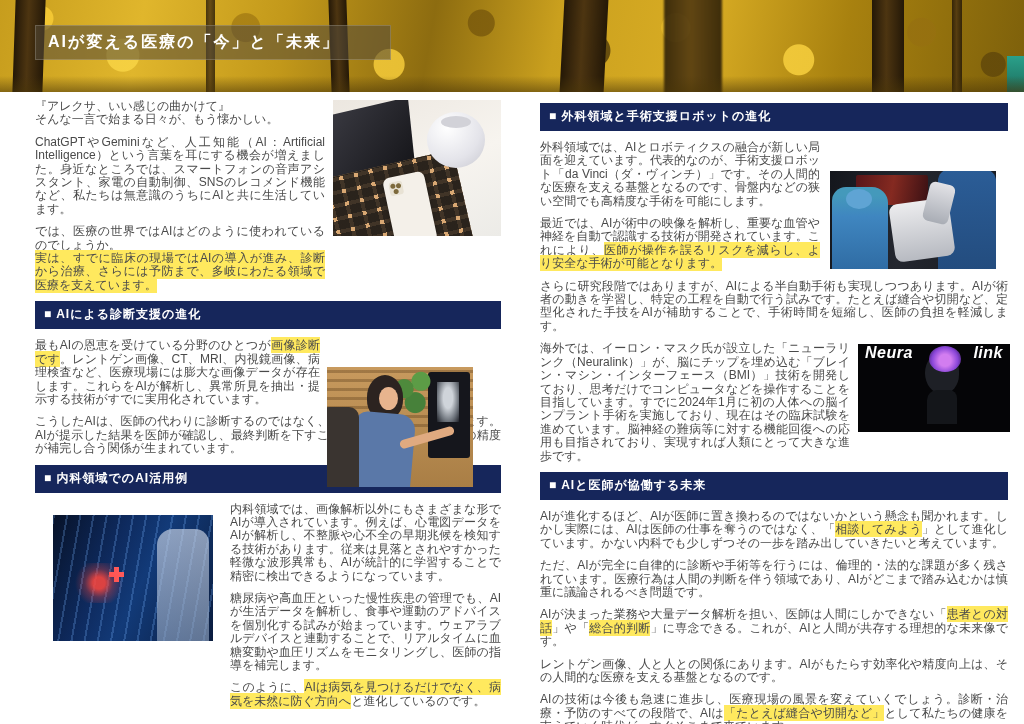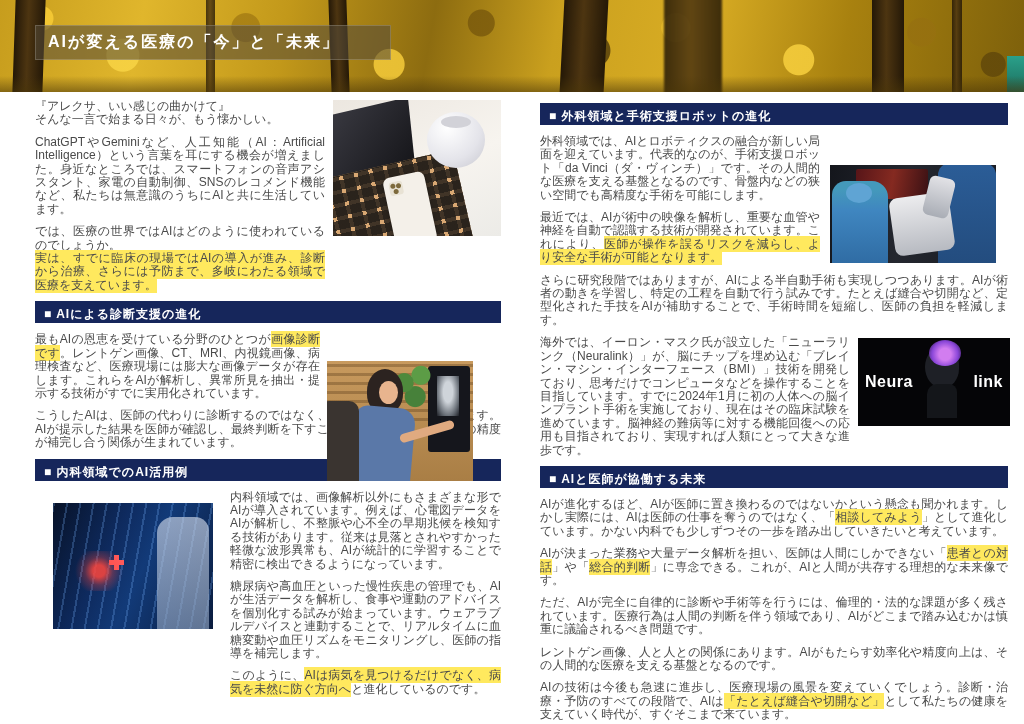--- a/index.html
+++ b/index.html
@@ -38,21 +38,21 @@
       color:#fff;font-size:16px;font-weight:bold;letter-spacing:2px;
       display:flex;align-items:center;padding:0 13px;box-sizing:border-box;}
 
   
   .col{position:absolute;top:100px;}
   .col.left{left:35px;width:466px;}
   .col.right{left:540px;width:468px;top:103px;}
   .p{font-size:12px;line-height:13.4px;color:#4a4a4a;text-align:justify;
      margin:0 0 9px;letter-spacing:0;}
   .sec{background:#16265b;color:#ffffff;font-size:12px;font-weight:bold;
-     letter-spacing:1px;padding:5px 9px 0;margin:0 0 10px;}
+     letter-spacing:1px;padding:5px 9px 6px;margin:0 0 10px;}
   mark{background:#ffe95e;color:inherit;padding:1px 0;}
   .w290{width:290px;} .w285{width:285px;} .w280{width:280px;} .w310{width:310px;}
 
   section{position:relative;}
   .intro{min-height:152px;}
   .photo{position:absolute;overflow:hidden;}
 
   
   .desk{right:0;top:0;width:168px;height:136px;
      background:linear-gradient(155deg,#ece7e0 0%,#f7f4ef 55%,#ecebe7 100%);}
@@ -126,21 +126,21 @@
   .surgery .s2{position:absolute;right:0;top:-2px;width:58px;height:102px;border-radius:12px 12px 0 0;
      background:linear-gradient(#2b5d97,#234c7e);}
   .surgery .robot{position:absolute;left:62px;top:30px;width:60px;height:58px;border-radius:8px;
      background:linear-gradient(#ececee,#b7bac1);transform:rotate(-8deg);}
   .surgery .robot2{position:absolute;left:96px;top:12px;width:26px;height:40px;border-radius:6px;
      background:linear-gradient(#e2e2e6,#a9adb5);transform:rotate(14deg);}
 
   
   .p4wrap{position:relative;min-height:94px;}
   .neuralink{position:absolute;right:-2px;top:2px;width:152px;height:88px;background:#050507;
-     display:flex;align-items:center;justify-content:space-between;padding:0 7px;box-sizing:border-box;}
+     display:flex;justify-content:space-between;padding:0 7px;box-sizing:border-box;font-style:italic;}
   .neuralink .nl-txt{color:#fff;font-weight:bold;font-size:16px;letter-spacing:.5px;}
   .nl-head{position:relative;width:44px;height:80px;align-self:flex-start;}
   .nl-head::before{content:"";position:absolute;left:4px;top:8px;width:34px;height:42px;
      border-radius:50% 46% 46% 50%;background:#1e2026;}
   .nl-head::after{content:"";position:absolute;left:8px;top:2px;width:32px;height:26px;border-radius:50%;
      background:radial-gradient(circle at 50% 55%,#d27df0 0 6px,#8a46d8 60%,rgba(70,30,120,.25));}
   .nl-body{position:absolute;left:6px;top:46px;width:30px;height:34px;border-radius:10px 8px 0 0;background:#14161a;}
 
   
   .consult{display:flex;margin-top:16px;}
@@ -247,22 +247,22 @@
             </span>
           <span class="nl-txt">link</span>
         </div>
         <p class="p w310">海外では、イーロン・マスク氏が設立した「ニューラリンク（Neuralink）」が、脳にチップを埋め込む「ブレイン・マシン・インターフェース（BMI）」技術を開発しており、思考だけでコンピュータなどを操作することを目指しています。すでに2024年1月に初の人体への脳インプラント手術を実施しており、現在はその臨床試験を進めています。脳神経の難病等に対する機能回復への応用も目指されており、実現すれば人類にとって大きな進歩です。</p>
       </div>
     </section>
 
     <h2 class="sec">■ AIと医師が協働する未来</h2>
     <section>
       <p class="p"><span>AIが進化するほど、AIが医師に置き換わるのではないかという懸念も聞かれます。しかし実際には、AIは医師の仕事を奪うのではなく、「</span><mark>相談してみよう</mark><span>」として進化しています。かない内科でも少しずつその一歩を踏み出していきたいと考えています。</span></p>
+      <p class="p">ただ、AIが完全に自律的に診断や手術等を行うには、倫理的・法的な課題が多く残されています。医療行為は人間の判断を伴う領域であり、AIがどこまで踏み込むかは慎重に議論されるべき問題です。</p>
       <p class="p"><span>AIが決まった業務や大量データ解析を担い、医師は人間にしかできない「</span><mark>患者との対話</mark><span>」や「</span><mark>総合的判断</mark><span>」に専念できる。これが、AIと人間が共存する理想的な未来像です。</span></p>
-      <p class="p">ただ、AIが完全に自律的に診断や手術等を行うには、倫理的・法的な課題が多く残されています。医療行為は人間の判断を伴う領域であり、AIがどこまで踏み込むかは慎重に議論されるべき問題です。</p>
       <p class="p">レントゲン画像、人と人との関係にあります。AIがもたらす効率化や精度向上は、その人間的な医療を支える基盤となるのです。</p>
       <p class="p"><span>AIの技術は今後も急速に進歩し、医療現場の風景を変えていくでしょう。診断・治療・予防のすべての段階で、AIは</span><mark>「たとえば縫合や切開など」</mark><span>として私たちの健康を支えていく時代が、すぐそこまで来ています。</span></p>
     </section>
 
     <div class="consult">
       <div class="doctor">
         <div class="coat"></div>
         <div class="collar"></div>
         <div class="head"></div>
         <div class="hair"></div>

